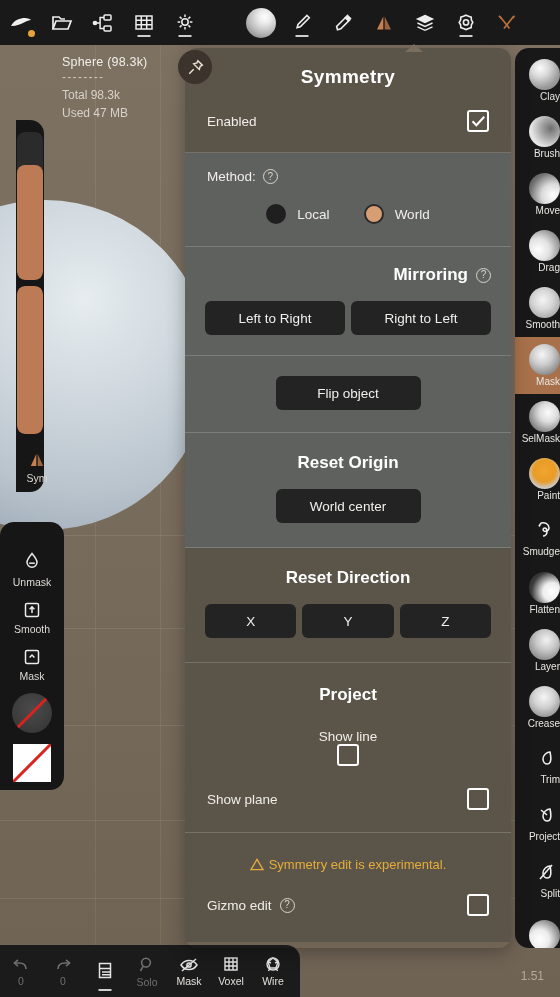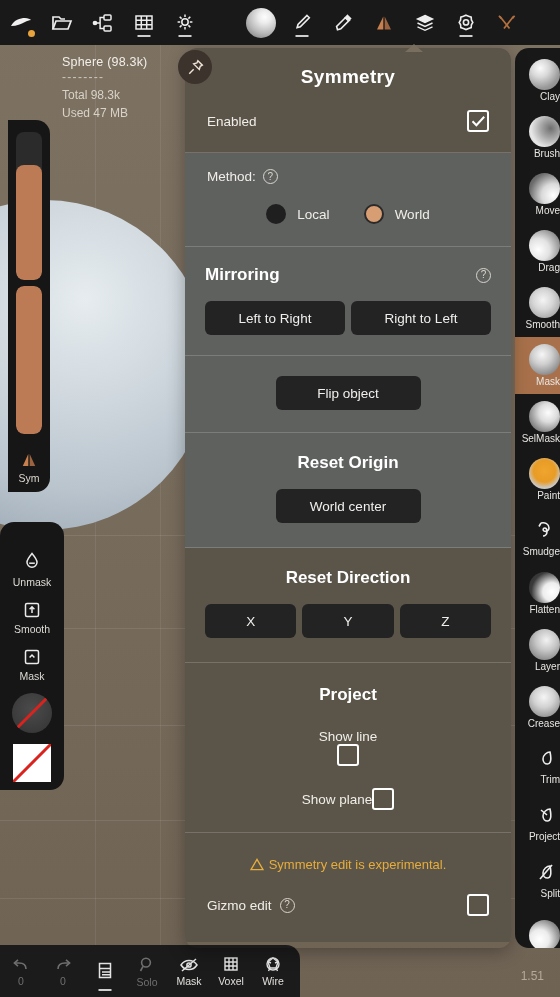--- a/index.html
+++ b/index.html
@@ -90,22 +90,22 @@
   .info {
     position: absolute; left: 62px; top: 55px;
     z-index: 12; pointer-events: none;
   }
   .info .obj { font-size: 12.5px; color: #f2efe9; letter-spacing: .2px; }
   .info .dash { font-size: 12px; color: #cdc6bb; letter-spacing: 1.3px; margin-top: 1px; }
   .info .ln { font-size: 12px; color: #d8d2c8; margin-top: 4px; }
 
   
   .leftbar {
-    position: absolute; left: 8px; top: 120px;
-    width: 42px; height: 372px;
+    position: absolute; left: 16px; top: 120px;
+    width: 28px; height: 372px;
     background: #161616;
     border-radius: 0 14px 14px 0;
     z-index: 20;
     padding-top: 6px;
   }
   .slider-track {
     margin: 6px auto 0;
     width: 26px; height: 148px;
     background: #2b2b2b;
     border-radius: 8px;
@@ -565,21 +565,21 @@
           <span class="row-label">Local</span>
         </div>
         <div style="display:flex;align-items:center;gap:11px;">
           <span class="radio on"></span>
           <span class="row-label">World</span>
         </div>
       </div>
     </div>
 
     <div class="sect cool" style="padding:18px 20px 20px;">
-      <div style="display:flex;align-items:center;justify-content:space-between;">
+      <div style="display:flex;align-items:center;justify-content:flex-end;gap:8px;">
         <span class="sect-title">Mirroring</span>
         <span class="help">?</span>
       </div>
       <div style="display:flex;gap:6px;margin-top:16px;">
         <button class="btn" style="flex:1">Left to Right</button>
         <button class="btn" style="flex:1">Right to Left</button>
       </div>
     </div>
 
     <div class="sect cool" style="padding:20px 20px 22px;">
@@ -599,21 +599,21 @@
         <button class="btn" style="flex:1">Z</button>
       </div>
     </div>
 
     <div class="sect warm" style="padding:22px 22px 22px;">
       <div class="sect-title">Project</div>
       <div class="row" style="margin-top:24px;flex-direction:column;">
         <span class="row-label">Show line</span>
         <span class="checkbox"></span>
       </div>
-      <div class="row" style="margin-top:22px;justify-content:center;">
+      <div class="row" style="margin-top:22px;">
         <span class="row-label">Show plane</span>
         <span class="checkbox"></span>
       </div>
     </div>
 
     <div class="sect warm" style="padding:24px 22px 26px;border-bottom:none;">
       <div class="warn">
         <svg width="14" height="13" viewBox="0 0 14 13" fill="none" stroke="#e7ad3c" stroke-width="1.3">
           <path d="M7 1.4L13 11.6H1z"></path>
         </svg>

